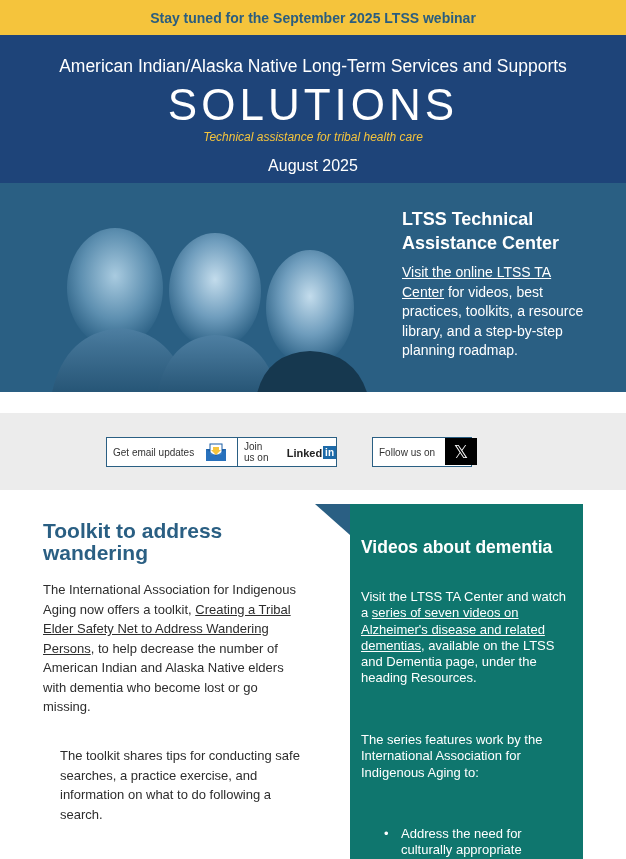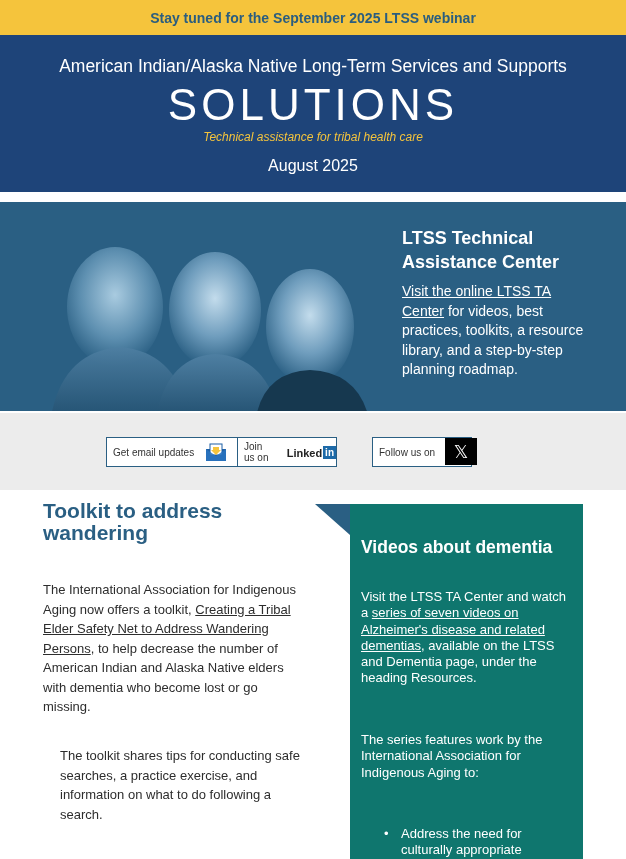--- a/index.html
+++ b/index.html
@@ -14,21 +14,21 @@
   .masthead {
     position: absolute; left: 0; top: 35px; width: 626px; height: 157px;
     background: #1e4479; color: #ffffff; text-align: center;
   }
   .masthead .kicker { position: absolute; left: 0; right: 0; top: 21px; font-size: 17.5px; }
   .masthead .title { position: absolute; left: 0; right: 0; top: 42px; font-size: 44px; letter-spacing: 4px; font-weight: normal; line-height: 56px; }
   .masthead .tagline { position: absolute; left: 0; right: 0; top: 95px; font-size: 12px; font-style: italic; color: #f5c43c; }
   .masthead .date { position: absolute; left: 0; right: 0; top: 122px; font-size: 16px; }
 
   .hero {
-    position: absolute; left: 0; top: 202px; width: 626px; height: 209px;
+    position: absolute; left: 0; top: 183px; width: 626px; height: 209px;
     background: #2a5f83; overflow: hidden;
   }
   .hero .photo { position: absolute; left: 40px; top: 30px; width: 340px; height: 191px; }
   .hero .ta-title { position: absolute; left: 402px; top: 24px; width: 200px; color: #fff; font-size: 18px; line-height: 24px; }
   .hero .ta-body { position: absolute; left: 402px; top: 80px; width: 190px; color: #fff; font-size: 14px; line-height: 19.5px; }
   .hero .ta-body a { color: #fff; text-decoration: underline; }
 
   .social {
     position: absolute; left: 0; top: 413px; width: 626px; height: 77px; background: #ececec;
   }
@@ -39,21 +39,21 @@
   }
   .sbtn .lbl { padding-left: 6px; }
   .sbtn.email { left: 106px; width: 136px; }
   .sbtn.linkedin { left: 237px; width: 100px; }
   .sbtn.x { left: 372px; width: 100px; }
   .li-logo { margin-left: 12px; font-weight: bold; font-size: 11px; color: #222; display: flex; align-items: flex-end; }
   .li-in { background: #1d6aa8; color: #fff; font-size: 10px; padding: 0 2px; margin-left: 1px; line-height: 13px; }
   .x-logo { position: absolute; left: 72px; top: 0; width: 32px; height: 27px; background: #000; color: #fff; display: flex; align-items: center; justify-content: center; font-size: 18px; }
 
   .left-col { position: absolute; left: 43px; top: 500px; width: 255px; color: #2d2d2d; }
-  .left-col h2 { color: #2a5f83; font-size: 21px; line-height: 22px; font-weight: bold; margin-top: 0; }
+  .left-col h2 { color: #2a5f83; font-size: 21px; line-height: 22px; font-weight: bold; margin-top: 20px; }
   .left-col p { font-size: 13px; line-height: 19.5px; }
   .left-col p a { color: #2d2d2d; text-decoration: underline; }
   .p1 { position: absolute; top: 80px; left: 0; width: 255px; }
   .p2 { position: absolute; top: 246px; left: 0; width: 255px; margin-left: 17px; }
 
   .flag { position: absolute; left: 315px; top: 504px; width: 0; height: 0;
     border-top: 31px solid #2a5f83; border-left: 35px solid transparent; }
   .panel { position: absolute; left: 350px; top: 504px; width: 233px; height: 355px;
     background: #0f766e; color: #fff; }
   .panel h3 { position: absolute; left: 11px; top: 33px; font-size: 17.5px; font-weight: bold; }

